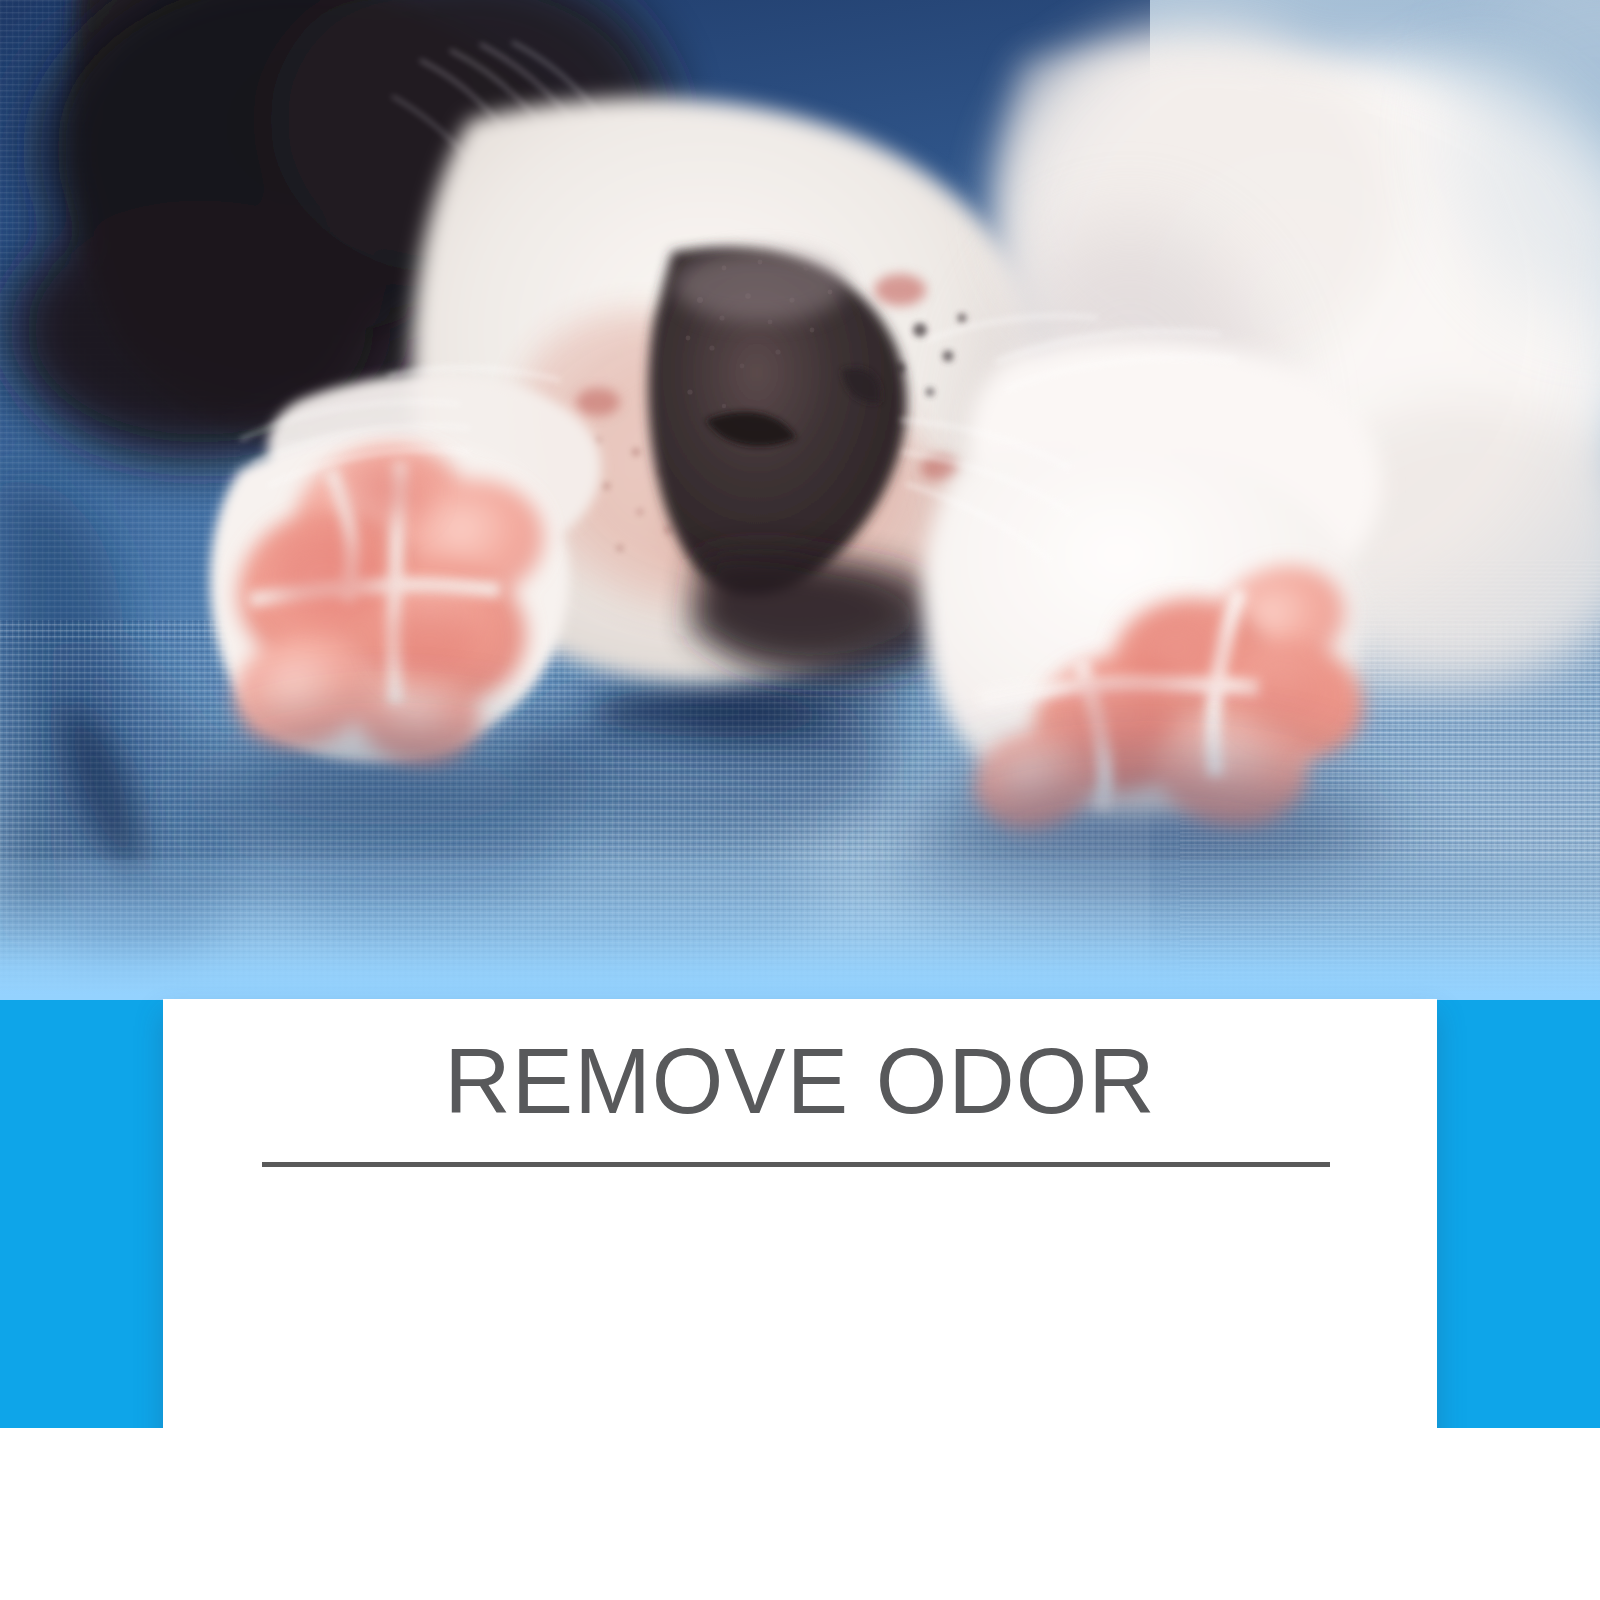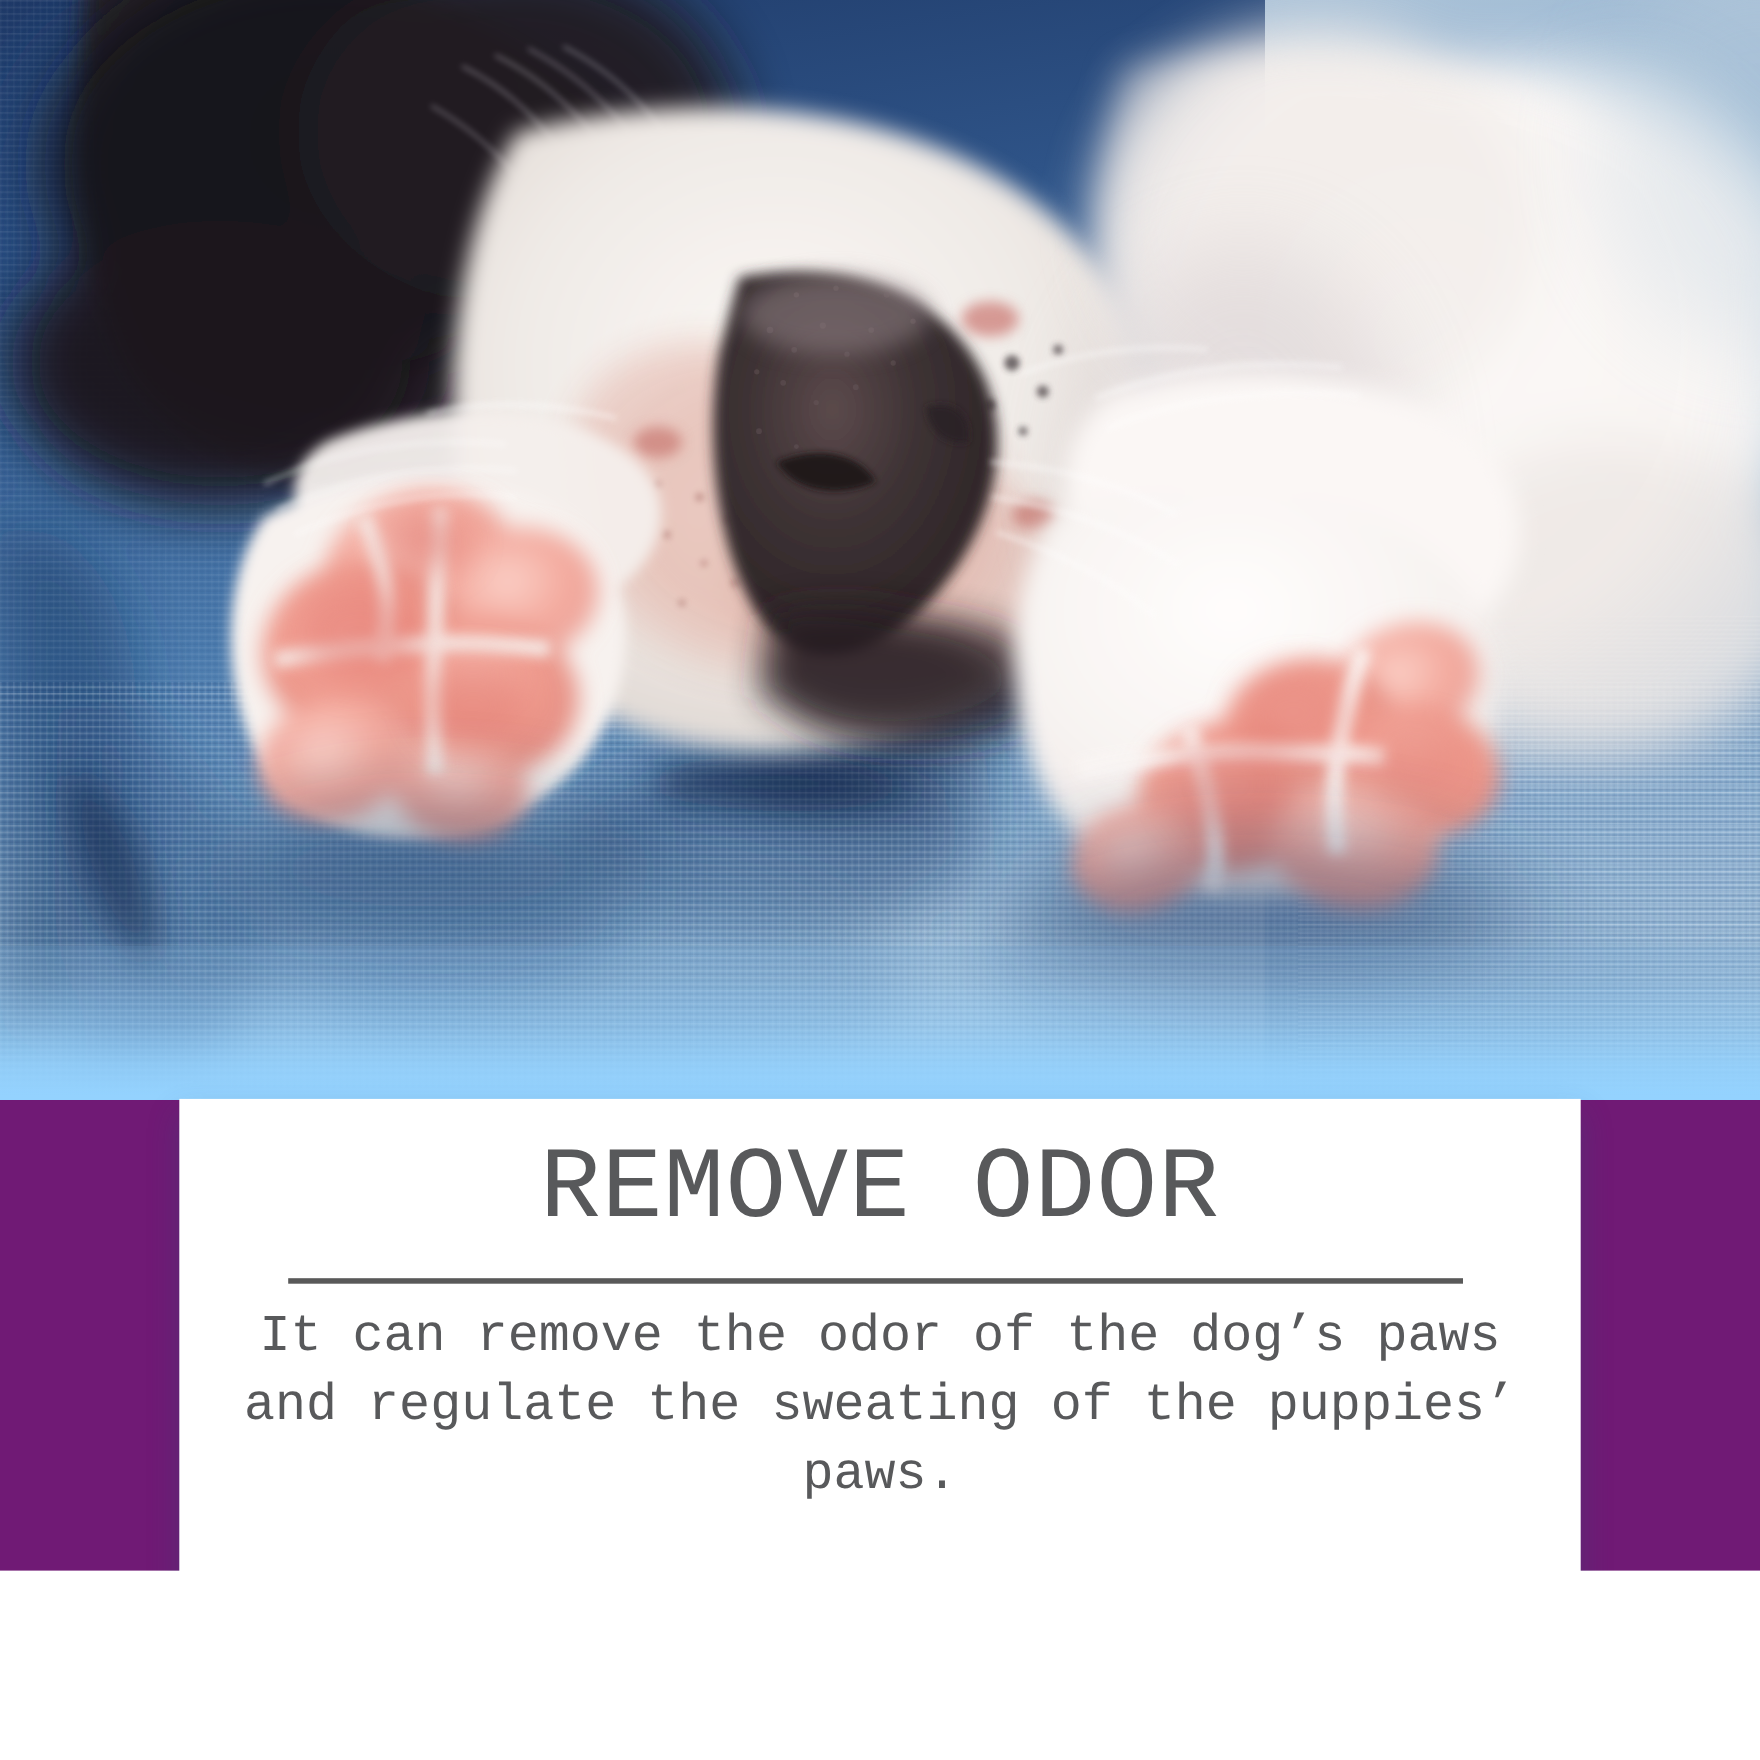--- a/index.html
+++ b/index.html
@@ -5,22 +5,22 @@
   html, body {
     margin: 0;
     padding: 0;
     background: #ffffff;
   }
   #page {
     position: relative;
     width: 1600px;
     height: 1428px;
     overflow: hidden;
-    background: #701a75;
-    font-family: Liberation Mono, monospace;
+    background: #0ea5e9;
+    font-family: Liberation Sans, sans-serif;
   }
 
   
   .photo {
     position: absolute;
     left: 0; top: 0;
     width: 1600px;
     height: 1000px;
     overflow: hidden;
     background: #2e4c7e;
@@ -427,16 +427,15 @@
     </svg>
 
     <div class="photo-fade"></div>
   </div>
 
   <div class="card">
     <div class="card-title">REMOVE ODOR</div>
 
     <div class="card-divider"></div>
 
-    <div class="card-body">It can remove the odor of the dog’s paws and regulate the sweating of the puppies’ paws.</div>
   </div>
 
 </div>
 
 </body></html>

